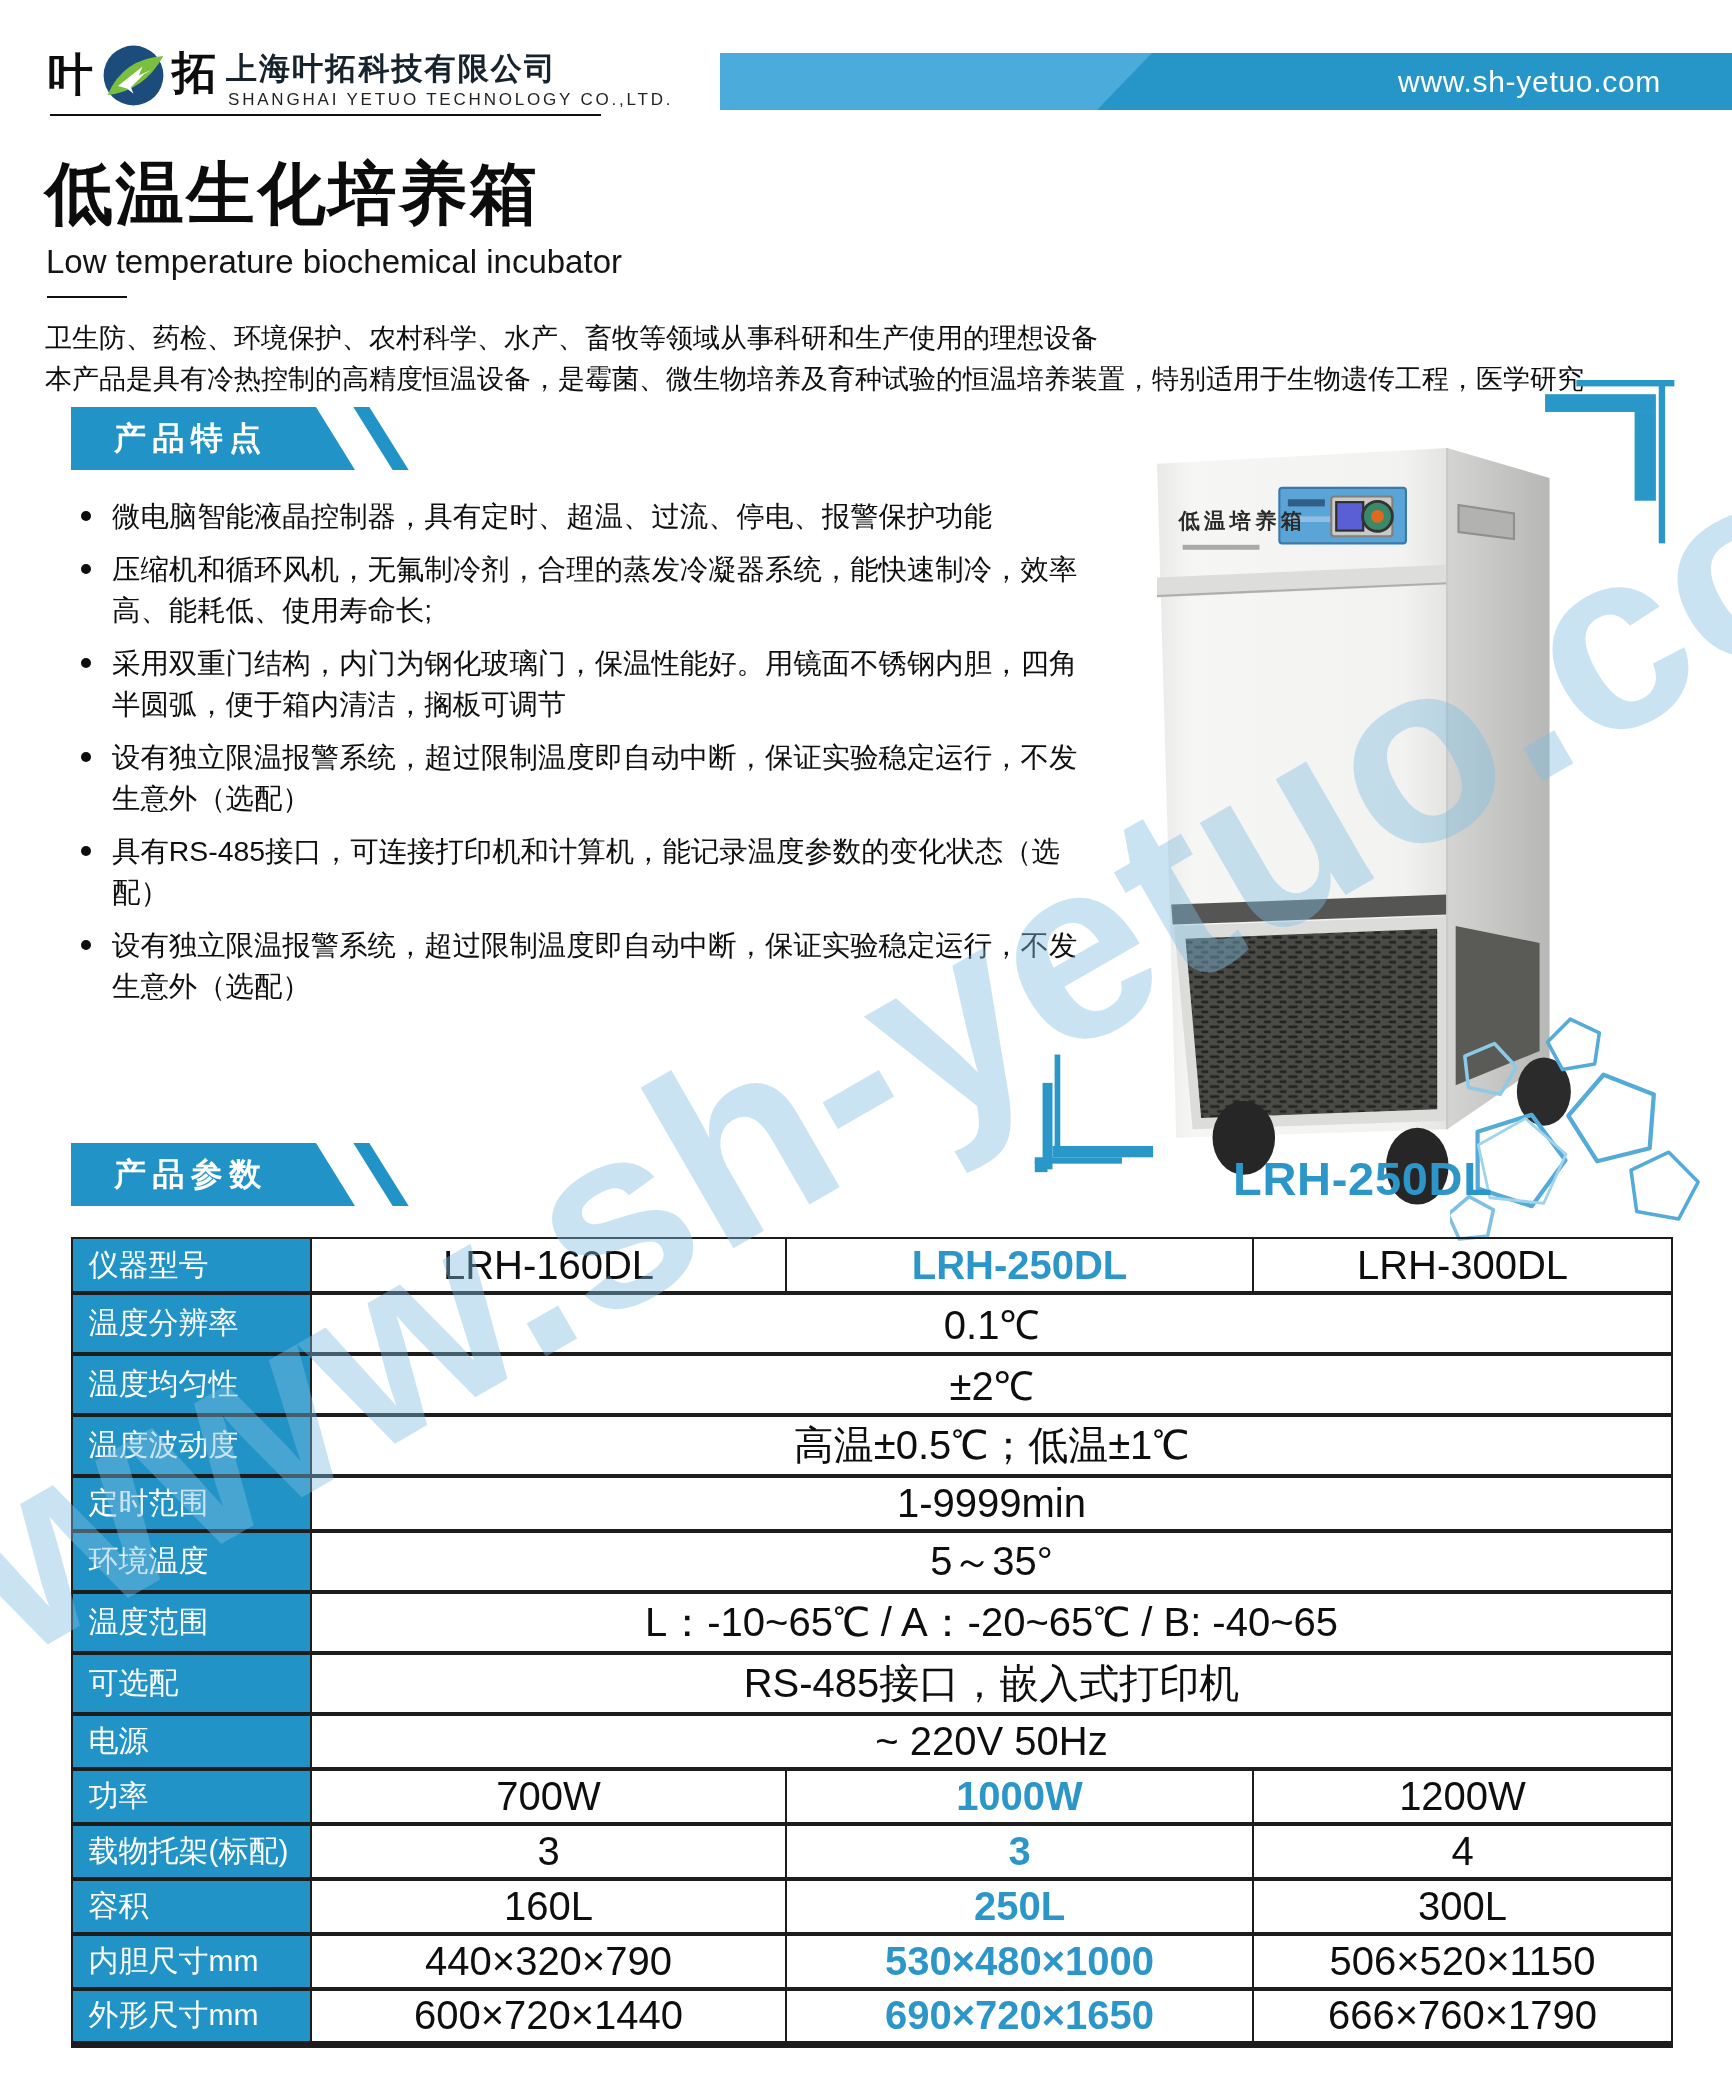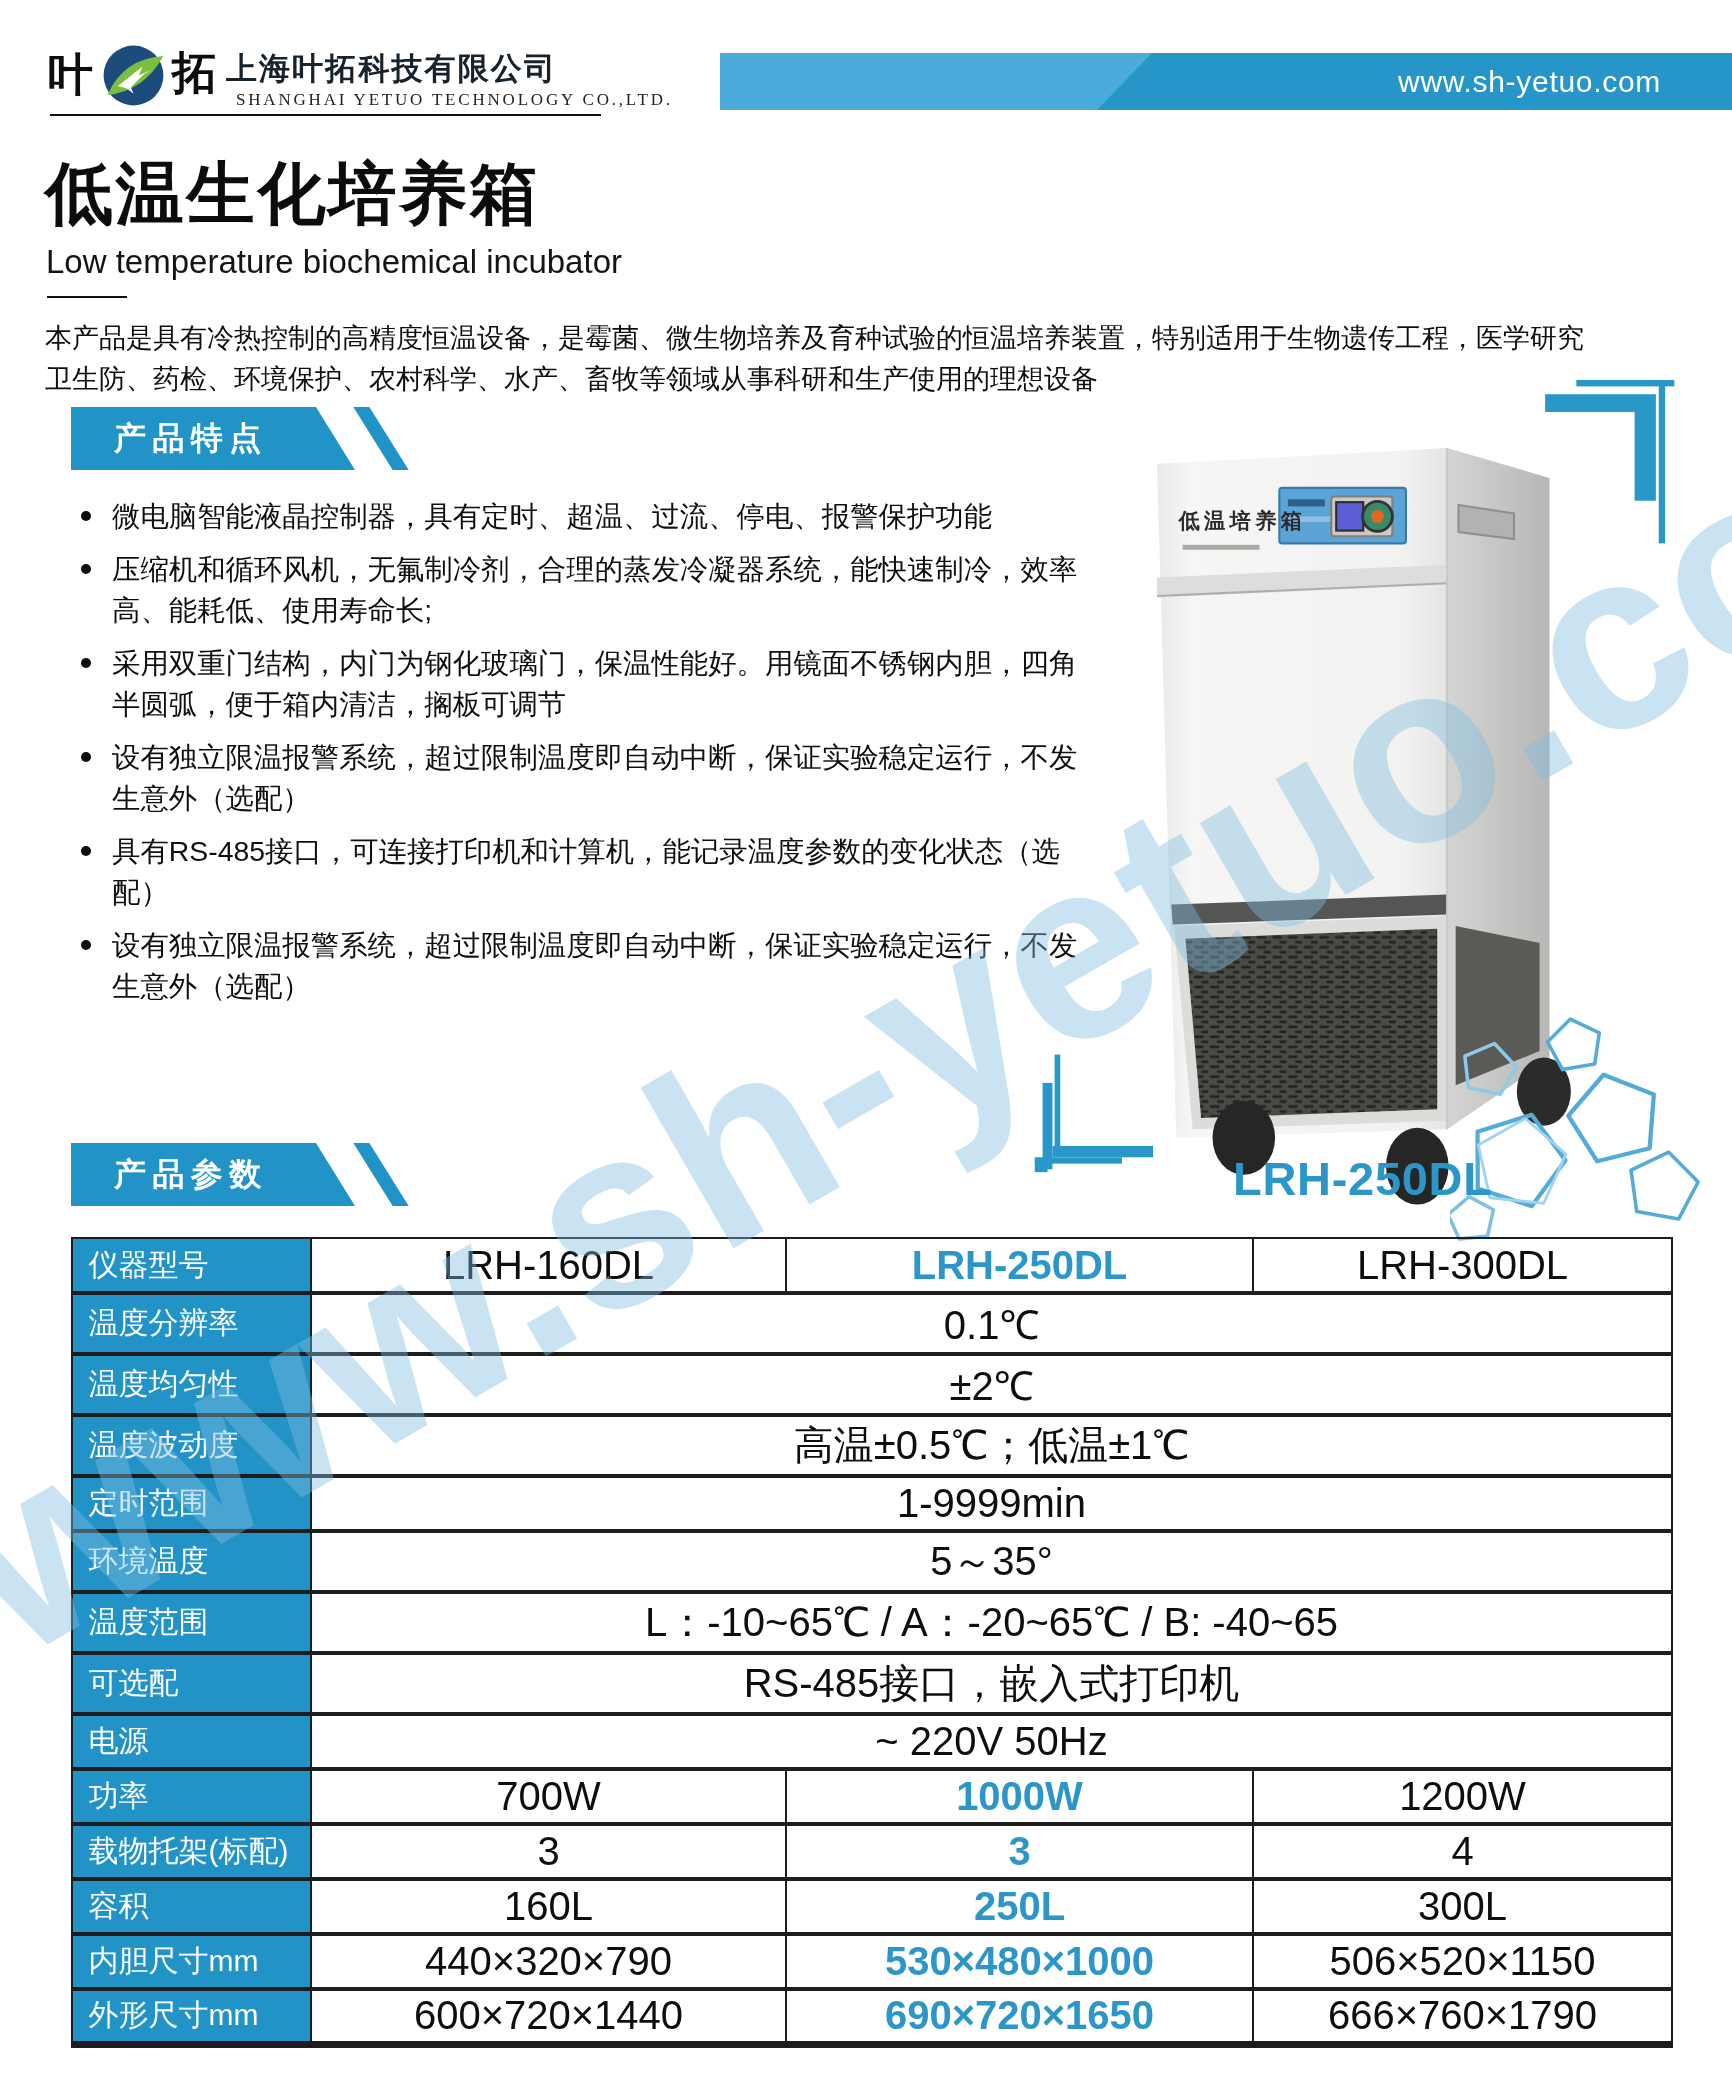--- a/index.html
+++ b/index.html
@@ -7,21 +7,21 @@
   .page {
     position:relative; width:1732px; height:2097px; background:#fff;
     overflow:hidden; font-family:"Liberation Sans", sans-serif; color:#111;
   }
   
   .logo-char { position:absolute; font-family:"Liberation Serif", serif; font-weight:700; font-size:45px; line-height:45px; color:#0d0d0d; }
   .logo-char-left { left:48px; top:53px; }
   .logo-char-right { left:172px; top:51px; }
   .emblem { position:absolute; left:98px; top:43px; width:71px; height:65px; }
   .company-cn { position:absolute; left:226px; top:48px; font-size:31px; font-weight:700; letter-spacing:2.1px; color:#16222c; }
-  .company-en { position:absolute; left:236px; top:90px; font-size:17px; letter-spacing:2.8px; color:#222;font-family:Liberation Serif, serif; }
+  .company-en { position:absolute; left:228px; top:90px; font-size:17px; letter-spacing:2.8px; color:#222; }
   .logo-rule { position:absolute; left:50px; top:114px; width:551px; height:2.1px; background:#101010; }
   .banner { position:absolute; left:720px; top:53px; width:1012px; height:57px; background:var(--banner-dark); }
   .banner-light { position:absolute; left:0; top:0; width:441px; height:57px; background:var(--banner-light);
     clip-path:polygon(0 0,432px 0,377px 57px,0 57px); }
   .banner-url { position:absolute; right:71px; top:0; line-height:57px; font-size:30px; color:#fff; letter-spacing:0.7px; }
   
   .title-cn { position:absolute; left:45px; top:149px; font-size:68px; font-weight:700; letter-spacing:2.8px; color:#0c0c0c; }
   .title-en { position:absolute; left:46px; top:243px; font-size:33px; color:#141414; }
   .title-rule { position:absolute; left:47px; top:296px; width:80px; height:2.1px; background:#101010; }
   .desc { position:absolute; left:45px; top:318px; width:1656px; font-size:27px; line-height:41px; color:#0f0f0f; }
@@ -77,22 +77,22 @@
   <div class="banner">
     <div class="banner-light"></div>
     <div class="banner-url">www.sh-yetuo.com</div>
   </div>
 
   <div class="title-cn">低温生化培养箱</div>
   <div class="title-en">Low temperature biochemical incubator</div>
   <div class="title-rule"></div>
 
   <div class="desc">
+    <div>卫生防、药检、环境保护、农村科学、水产、畜牧等领域从事科研和生产使用的理想设备</div>
     <div>本产品是具有冷热控制的高精度恒温设备，是霉菌、微生物培养及育种试验的恒温培养装置，特别适用于生物遗传工程，医学研究</div>
-    <div>卫生防、药检、环境保护、农村科学、水产、畜牧等领域从事科研和生产使用的理想设备</div>
   </div>
 
   <div class="badge badge-features">
     <div class="badge-box">
         <span>产品特点</span>
       </div>
     <div class="badge-stripe"></div>
   </div>
   <ul class="features">
       <li>微电脑智能液晶控制器，具有定时、超温、过流、停电、报警保护功能</li>

